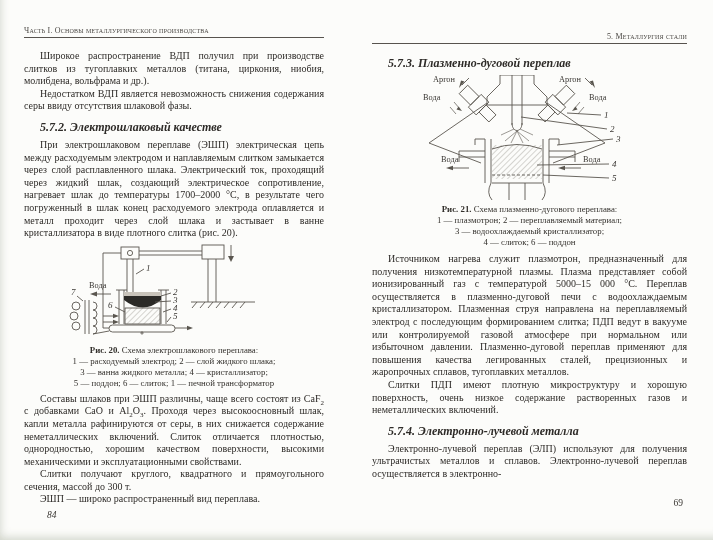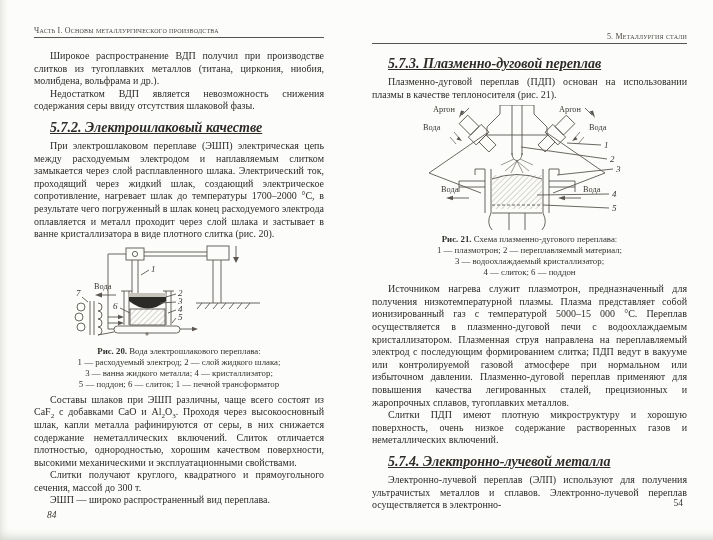--- a/index.html
+++ b/index.html
@@ -5,29 +5,29 @@
   html,body{margin:0;padding:0;}
   body{width:713px;height:540px;background:#eef0ea;}
   .spread{
     position:relative;width:713px;height:540px;background:#fcfcfa;
     font-family:"Liberation Serif","DejaVu Serif",serif;color:#2e2b28;
     overflow:hidden;
     box-shadow:inset 5px -7px 10px -5px rgba(150,160,140,0.45);
     display:flex;
   }
   .page{box-sizing:border-box;position:relative;}
-  .page-left{width:358px;padding:26px 34px 0 34px;}
+  .page-left{width:358px;padding:26px 34px 0 24px;}
   .page-right{width:355px;padding:32px 26px 0 14px;}
   .runhead{
     font-size:8px;color:#4a4743;letter-spacing:0.2px;font-variant:small-caps;
     border-bottom:1.5px solid #57534e;padding-bottom:2px;margin-bottom:12px;
   }
   .runhead.right{text-align:right;}
   .p{font-size:10px;line-height:12.6px;text-align:justify;text-indent:16px;margin:0;}
-  .h{font-size:14px;font-weight:bold;font-style:italic;margin:7px 0 4px;text-indent:16px;text-decoration:underline;}
+  .h{font-size:12px;font-weight:bold;font-style:italic;margin:7px 0 4px;text-indent:16px;}
   .cap{font-size:8.8px;line-height:11px;text-align:center;color:#33302c;}
   .cap .b{font-weight:bold;}
   .fig{position:relative;margin:4px auto 3px;}
   .fig svg{display:block;}
   .flab{position:absolute;font-size:8.3px;line-height:9px;color:#3a3733;white-space:nowrap;}
   .fnum{position:absolute;font-size:9px;line-height:9px;font-style:italic;color:#3a3733;}
   .pagenum{position:absolute;font-size:9.5px;color:#3a3733;}
   .pn-left{left:47px;bottom:20px;font-style:italic;}
   .pn-right{right:30px;bottom:32px;}
   sub{font-size:7px;line-height:0;}
@@ -127,39 +127,38 @@
       <span class="fnum" style="left:114px;top:44px;">2</span>
       <span class="fnum" style="left:114px;top:52px;">3</span>
       <span class="fnum" style="left:114px;top:60px;">4</span>
       <span class="fnum" style="left:114px;top:68px;">5</span>
       <span class="fnum" style="left:49px;top:57px;">6</span>
       <span class="fnum" style="left:12px;top:44px;">7</span>
     </div>
 
     <div class="cap">
       <span class="b">Рис. 20.</span>
-      <span>Вода электрошлакового переплава:</span>
+      <span>Схема электрошлакового переплава:</span>
     </div>
     <div class="cap it">1 — расходуемый электрод; 2 — слой жидкого шлака;</div>
     <div class="cap it">3 — ванна жидкого металла; 4 — кристаллизатор;</div>
     <div class="cap it">5 — поддон; 6 — слиток; 1 — печной трансформатор</div>
 
     <p class="p" style="margin-top:4px;"><span>Составы шлаков при ЭШП различны, чаще всего состоят из CaF</span><sub>2</sub><span> с добавками CaO и Al</span><sub>2</sub><span>O</span><sub>3</sub><span>. Проходя через высокоосновный шлак, капли металла рафинируются от серы, в них снижается содержание неметаллических включений. Слиток отличается плотностью, однородностью, хорошим качеством поверхности, высокими механическими и эксплуатационными свойствами.</span></p>
 
     <p class="p">Слитки получают круглого, квадратного и прямоугольного сечения, массой до 300 т.</p>
     <p class="p">ЭШП — широко распространенный вид переплава.</p>
 
     <div class="pagenum pn-left">84</div>
   </div>
 
   <div class="page page-right">
     <div class="runhead right">5. Металлургия стали</div>
 
     <div class="h" style="margin-top:2px;">5.7.3. Плазменно-дуговой переплав</div>
-    <p class="p">Плазменно-дуговой переплав (ПДП) основан на использовании плазмы в качестве теплоносителя (рис. 21).</p>
 
     <div class="fig" style="width:245px;height:126px;">
       <svg width="245" height="126" viewBox="0 0 245 126">
         <defs>
           <pattern id="hatchB" patternUnits="userSpaceOnUse" width="4" height="4" patternTransform="rotate(45)">
             <line x1="0" y1="0" x2="0" y2="4" stroke="#8a857c" stroke-width="0.7"></line>
           </pattern>
         </defs>
         <g stroke="#5a564f" stroke-width="0.9" fill="none">
 
@@ -261,16 +260,16 @@
     <div class="cap it">1 — плазмотрон; 2 — переплавляемый материал;</div>
     <div class="cap it">3 — водоохлаждаемый кристаллизатор;</div>
     <div class="cap it">4 — слиток; 6 — поддон</div>
 
     <p class="p" style="margin-top:5px;">Источником нагрева служит плазмотрон, предназначенный для получения низкотемпературной плазмы. Плазма представляет собой ионизированный газ с температурой 5000–15 000 °С. Переплав осуществляется в плазменно-дуговой печи с водоохлаждаемым кристаллизатором. Плазменная струя направлена на переплавляемый электрод с последующим формированием слитка; ПДП ведут в вакууме или контролируемой газовой атмосфере при нормальном или избыточном давлении. Плазменно-дуговой переплав применяют для повышения качества легированных сталей, прецизионных и жаропрочных сплавов, тугоплавких металлов.</p>
     <p class="p">Слитки ПДП имеют плотную микроструктуру и хорошую поверхность, очень низкое содержание растворенных газов и неметаллических включений.</p>
 
     <div class="h">5.7.4. Электронно-лучевой металла</div>
     <p class="p">Электронно-лучевой переплав (ЭЛП) используют для получения ультрачистых металлов и сплавов. Электронно-лучевой переплав осуществляется в электронно-</p>
 
-    <div class="pagenum pn-right">54</div>
+    <div class="pagenum pn-right">69</div>
   </div>
 
 </div>
 
 </body></html>

